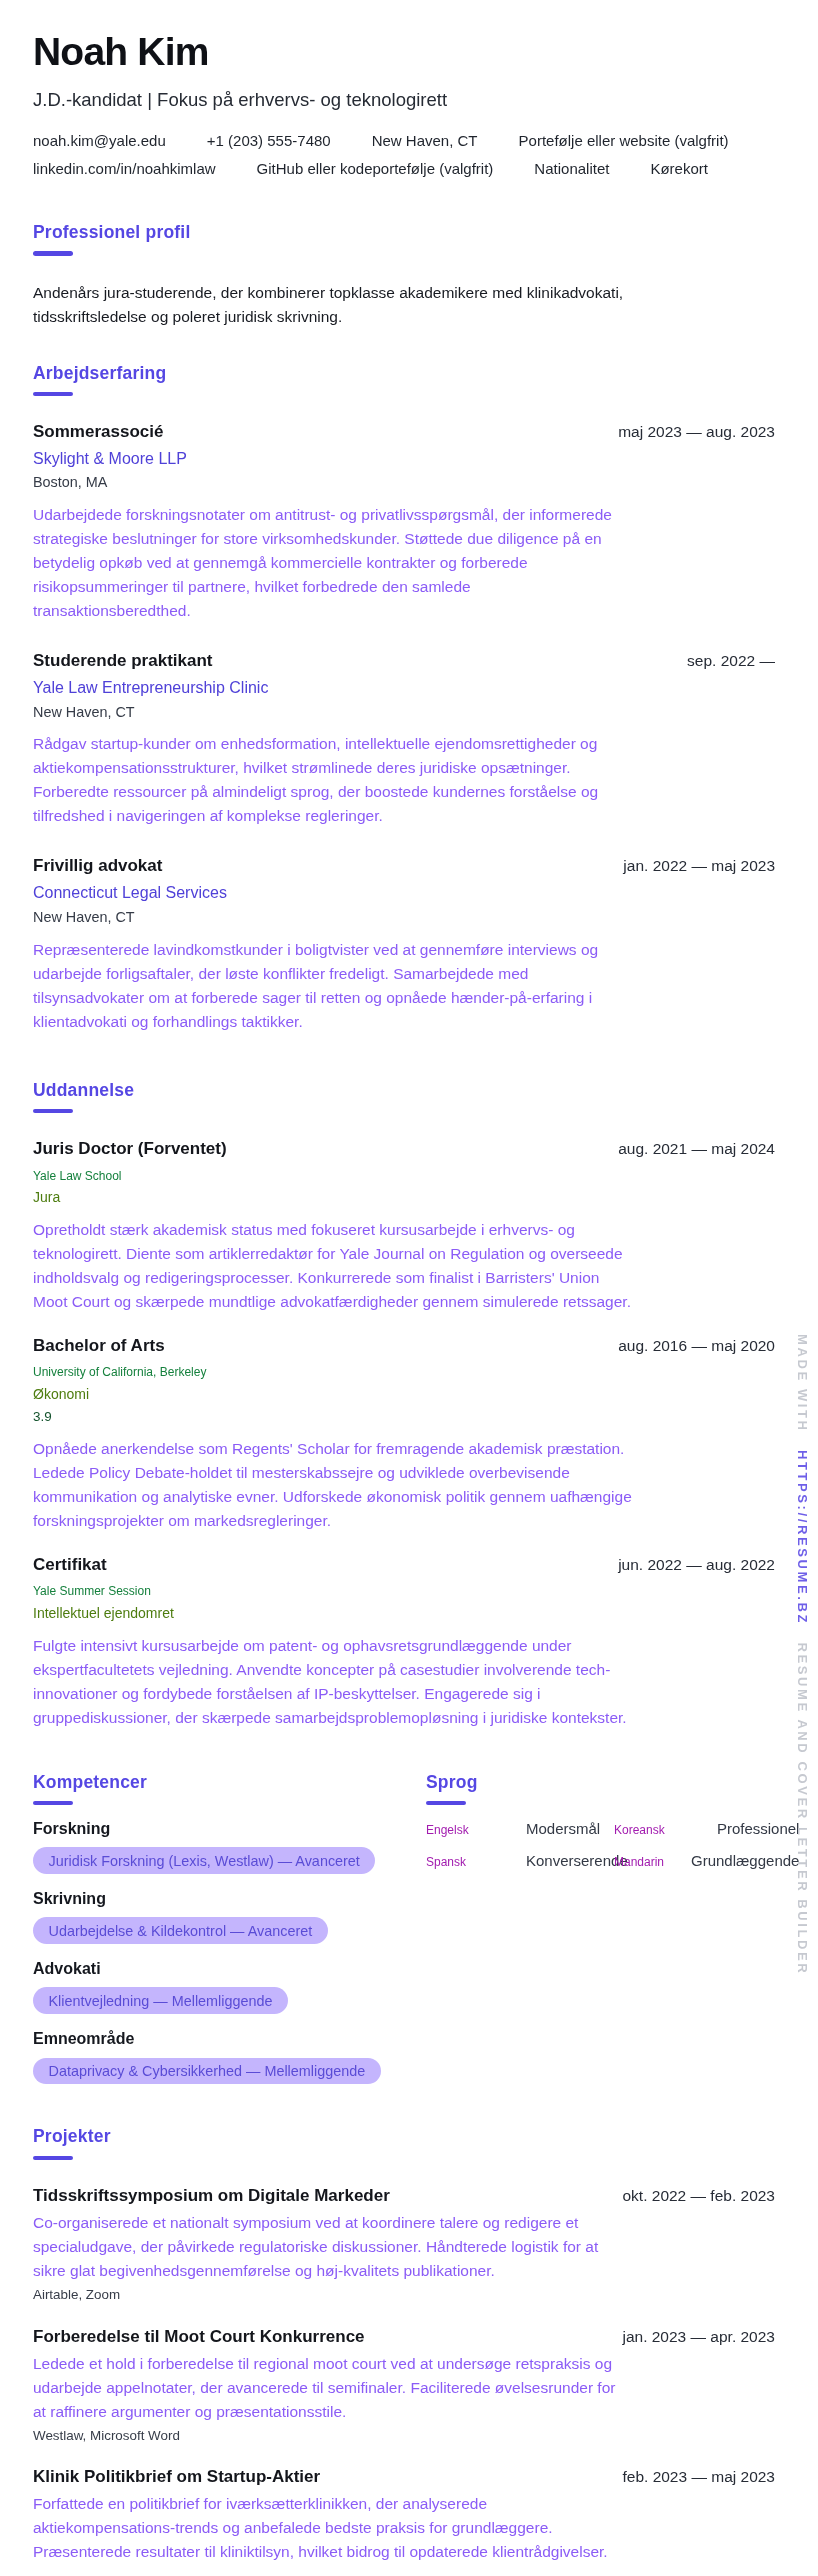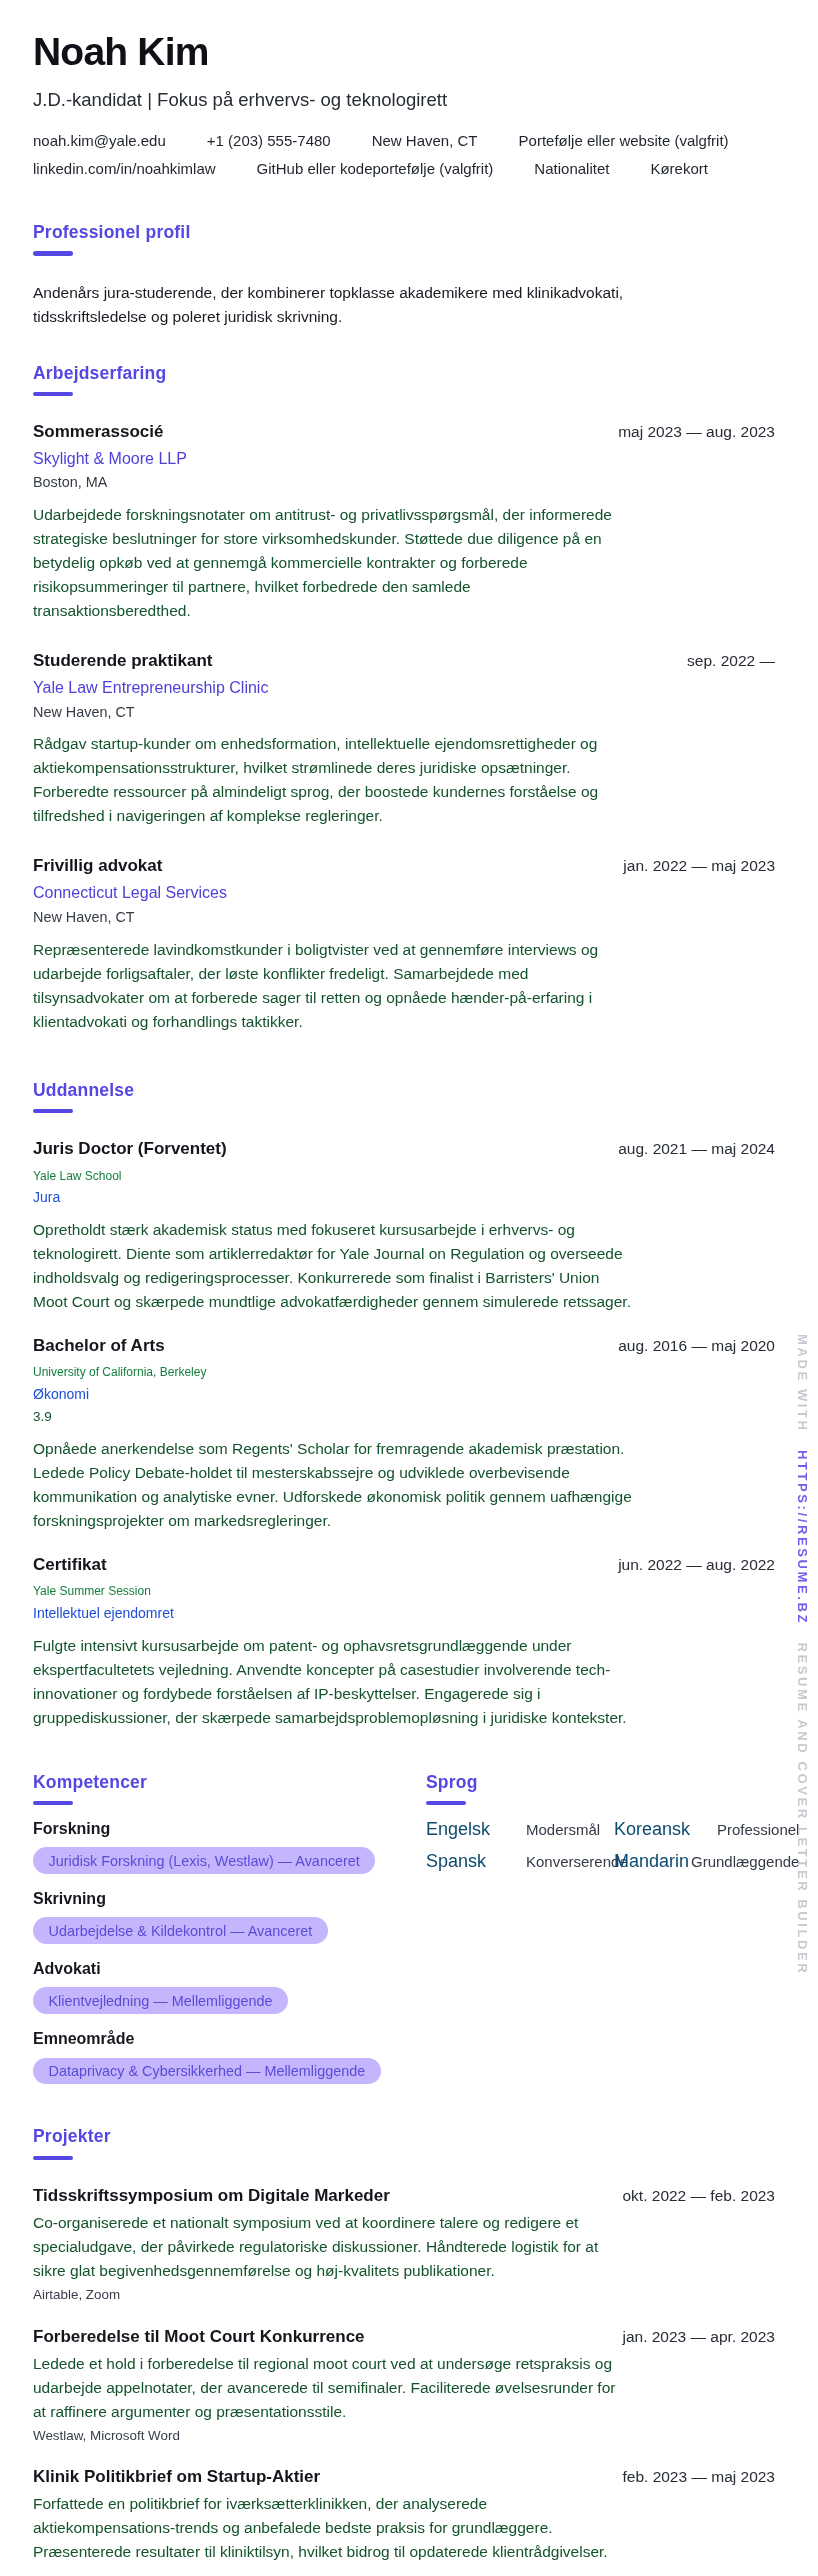--- a/index.html
+++ b/index.html
@@ -23,38 +23,38 @@
   .rule { width:40px; height:4.1px; border-radius:2.6px; background:#5547e3; margin-top:7.2px; }
 
   .profile-text { margin-top:25px; font-size:15.5px; line-height:24px; color:#181b22; max-width:680px; }
 
   .entry-head { display:flex; justify-content:space-between; align-items:baseline; }
   .entry-title { font-size:17px; font-weight:700; color:#14161c; line-height:21.6px; }
   .entry-date { font-size:15.5px; color:#272c36; line-height:21.6px; white-space:nowrap; }
   .company { margin-top:6.2px; font-size:16px; color:#4f41d8; font-weight:500; line-height:20.6px; display:inline-block; text-decoration:none; }
   .school { margin-top:6px; font-size:12px; color:#15803d; line-height:20.6px; }
   .location { margin-top:4.1px; font-size:14.4px; color:#353b47; line-height:18.5px; }
-  .meta-small { margin-top:3.1px; font-size:14px; color:#1d4ed8; line-height:17.5px; }
+  .meta-small { margin-top:3.1px; font-size:14px; color:#4d7c0f; line-height:17.5px; }
   .gpa { margin-top:6px; font-size:13.4px; color:#14532d; line-height:16.5px; }
-  .desc { margin-top:11.3px; font-size:15.5px; line-height:24px; color:#14532d; }
+  .desc { margin-top:11.3px; font-size:15.5px; line-height:24px; color:#8b5cf6; }
   .desc.job { max-width:592px; }
   .desc.edu { max-width:603px; }
   .desc.proj { margin-top:5.2px; max-width:585px; }
   .tools { margin-top:4.1px; font-size:13.4px; color:#373d49; line-height:16.5px; }
 
   
   .two-col { display:flex; }
   .col-left { width:361px; flex:0 0 361px; }
   .col-right { margin-left:32px; flex:1; }
   .group-label { font-size:16px; font-weight:700; color:#15181f; line-height:18.5px; }
   .chip { display:inline-flex; align-items:center; background:#c4b5fd; color:#5a4cd6; font-size:14.4px;
           line-height:14.4px; padding:6.2px 15.5px; border-radius:515px; font-weight:500; white-space:nowrap; }
   .chip-wrap { margin-top:9.3px; }
   .lang-grid { display:grid; grid-template-columns:100px 88px 77px 1fr; row-gap:13.4px; align-items:baseline; margin-top:14.4px; }
-  .lang-name { font-size:18px; color:#0c4a6e; line-height:18.5px; }
+  .lang-name { font-size:12px; color:#a21caf; line-height:18.5px; }
   .lang-level { font-size:15px; color:#333945; line-height:18.5px; }
   .lang-level.right { text-align:right; }
 
   
   .watermark { position:absolute; top:1334px; right:8.2px; writing-mode:vertical-rl;
                font-size:13px; font-weight:600; letter-spacing:2.6px; white-space:nowrap; }
   .watermark span { color:#c6c9d0; }
   .watermark .wm-gap { margin-inline-end:17.5px; }
   .watermark .wm-link { color:#6e5fe8; }
 </style>

